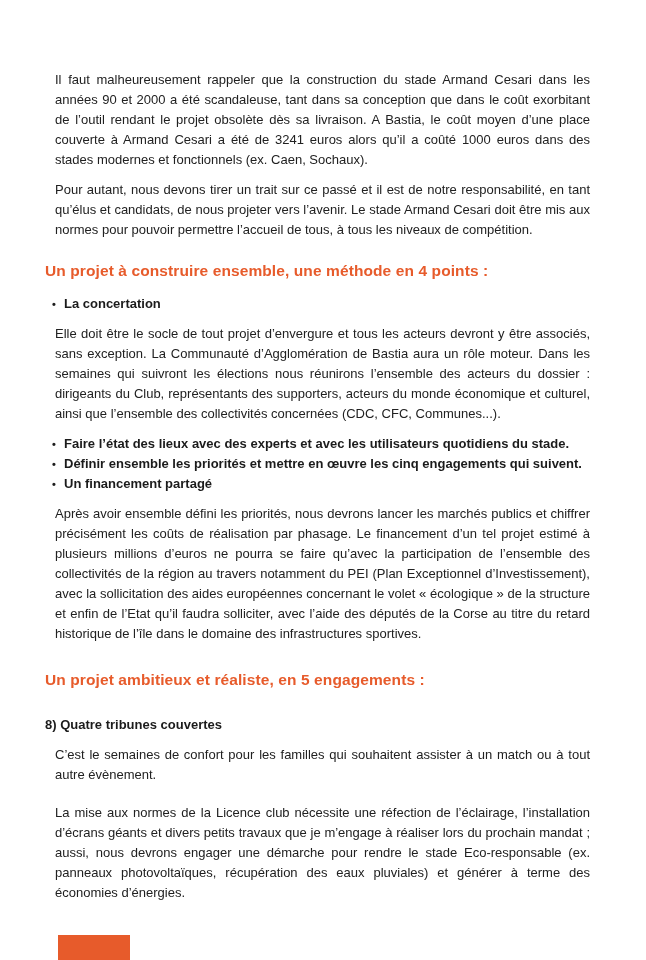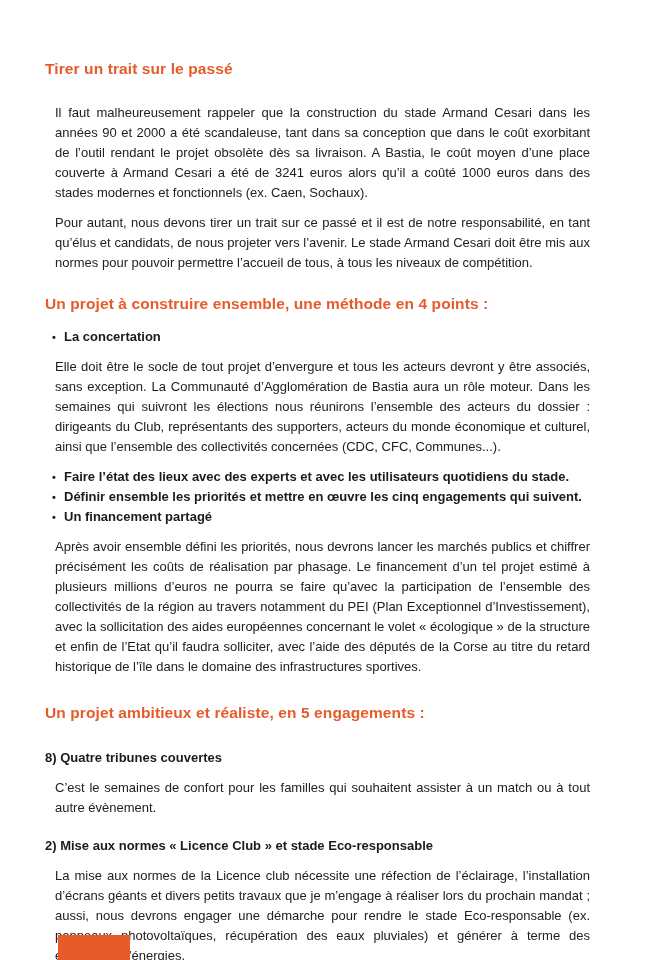--- a/index.html
+++ b/index.html
@@ -36,21 +36,20 @@
   .footer-accent{
     position:absolute;left:58px;top:935px;width:72px;height:25px;
     background:var(--accent,#e75b2b);
   }
 </style>
 </head>
 <body>
 
 <div class="page">
 
-  <h2 class="heading h1">Tirer un trait sur le passé</h2>
 
   <p class="body">Il faut malheureusement rappeler que la construction du stade Armand Cesari dans les années 90 et 2000 a été scandaleuse, tant dans sa conception que dans le coût exorbitant de l’outil rendant le projet obsolète dès sa livraison. A Bastia, le coût moyen d’une place couverte à Armand Cesari a été de 3241 euros alors qu’il a coûté 1000 euros dans des stades modernes et fonctionnels (ex. Caen, Sochaux).</p>
   <p class="body">Pour autant, nous devons tirer un trait sur ce passé et il est de notre responsabilité, en tant qu’élus et candidats, de nous projeter vers l’avenir. Le stade Armand Cesari doit être mis aux normes pour pouvoir permettre l’accueil de tous, à tous les niveaux de compétition.</p>
 
   <h2 class="heading h2">Un projet à construire ensemble, une méthode en 4 points :</h2>
 
   <div class="li">
     <span class="dot">•</span>
     <span class="li-label">La concertation</span>
   </div>
@@ -73,19 +72,18 @@
   <p class="body">Après avoir ensemble défini les priorités, nous devrons lancer les marchés publics et chiffrer précisément les coûts de réalisation par phasage. Le financement d’un tel projet estimé à plusieurs millions d’euros ne pourra se faire qu’avec la participation de l’ensemble des collectivités de la région au travers notamment du PEI (Plan Exceptionnel d’Investissement), avec la sollicitation des aides européennes concernant le volet « écologique » de la structure et enfin de l’Etat qu’il faudra solliciter, avec l’aide des députés de la Corse au titre du retard historique de l’île dans le domaine des infrastructures sportives.</p>
 
   <h2 class="heading h3">Un projet ambitieux et réaliste, en 5 engagements :</h2>
 
   <div class="sub-block" style="margin-top:0;">
     <p class="subtitle">8) Quatre tribunes couvertes</p>
     <p class="body">C’est le semaines de confort pour les familles qui souhaitent assister à un match ou à tout autre évènement.</p>
   </div>
 
   <div class="sub-block">
-    <p class="subtitle">2) Mise aux normes « Licence Club » et stade Eco-responsable</p>
     <p class="body">La mise aux normes de la Licence club nécessite une réfection de l’éclairage, l’installation d’écrans géants et divers petits travaux que je m’engage à réaliser lors du prochain mandat ; aussi, nous devrons engager une démarche pour rendre le stade Eco-responsable (ex. panneaux photovoltaïques, récupération des eaux pluviales) et générer à terme des économies d’énergies.</p>
   </div>
 
   <div class="footer-accent"></div>
 
 </div>
 
 </body></html>

